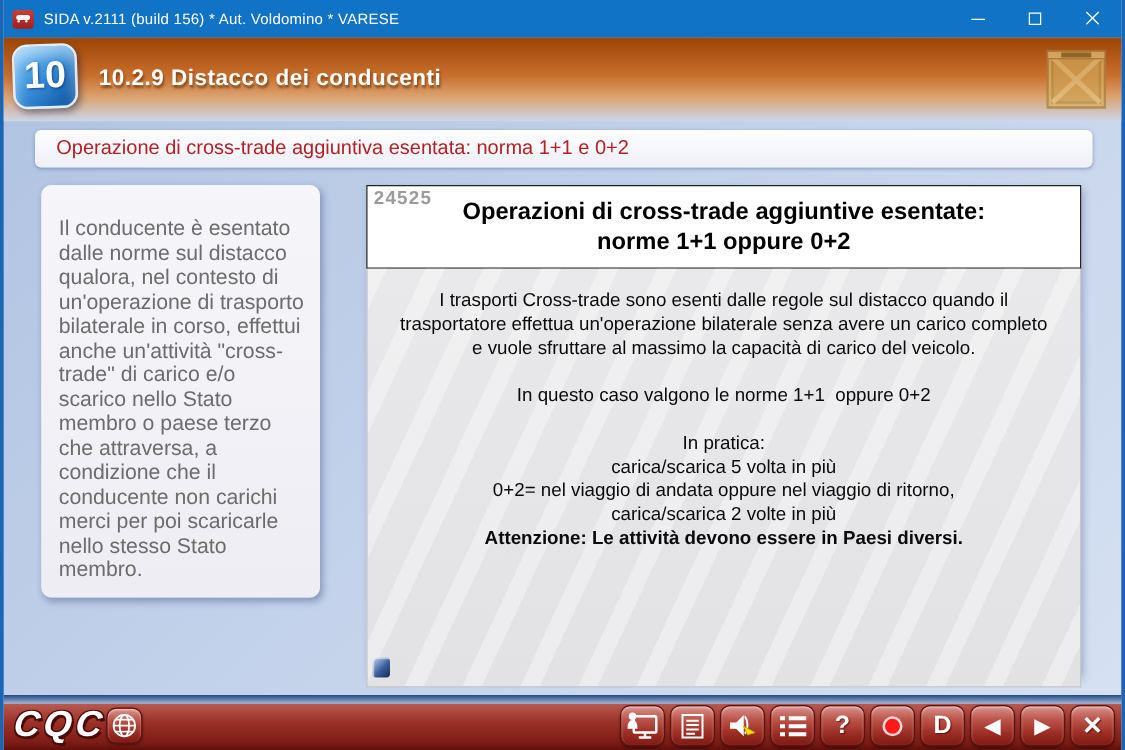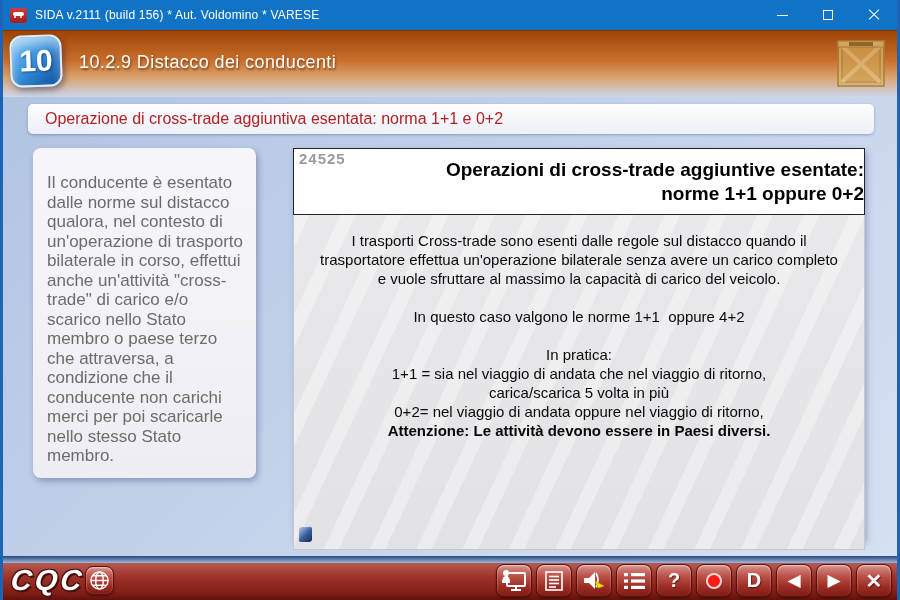--- a/index.html
+++ b/index.html
@@ -28,40 +28,40 @@
 
   
   .header { position:absolute; left:0; top:30px; width:100%; height:67px;
             background:linear-gradient(#9e4404 0%, #c86f2e 45%, #dba26e 70%, #ccd6ea 100%);
             border-top:1px solid #7c3503; }
   .chapter-badge { position:absolute; left:7px; top:4px; width:52px; height:52px; border-radius:12px;
             background:linear-gradient(135deg,#85caf5 0%, #3a92dc 45%, #0b4f9e 100%);
             border:2px solid #dceeff; box-shadow:2px 3px 6px rgba(10,20,60,.45), inset 0 8px 10px rgba(255,255,255,.45);
             color:#fff; font-weight:bold; font-size:30px; display:flex; align-items:center; justify-content:center;
             transform:rotate(-2deg); text-shadow:1px 1px 2px rgba(0,30,80,.5); }
-  .header-title { position:absolute; left:76px; top:21px; color:#fff; font-size:18px; font-weight:normal;
+  .header-title { position:absolute; left:76px; top:21px; color:#fff; font-size:18px; font-weight:bold;
             text-shadow:1px 2px 2px rgba(90,40,0,.65); letter-spacing:.4px; }
   .crate { position:absolute; right:12px; top:7px; width:48px; height:50px; opacity:.75; }
 
   
   .subtitle-bar { position:absolute; left:25px; top:104px; width:846px; height:30px; border-radius:5px;
             background:linear-gradient(#fdfdfe,#eef0f7); box-shadow:0 1px 3px rgba(30,50,110,.35);
             display:flex; align-items:center; }
   .subtitle-text { color:#b22125; font-size:16px; margin-left:17px;text-align:right; }
 
   
   .side-panel { position:absolute; left:30px; top:148px; width:223px; height:330px; border-radius:8px;
             background:linear-gradient(#f6f6fa,#ededf3); box-shadow:2px 3px 6px rgba(30,50,110,.35); }
   .side-panel-text { color:#6c6c6c; font-size:17px; line-height:19.5px; padding:25px 10px 0 14px; }
 
   
   .content { position:absolute; left:290px; top:148px; width:572px; height:392px;
             box-shadow:2px 3px 6px rgba(30,50,110,.3); }
   .content-title-box { position:relative; width:100%; height:67px; background:#fff; border:1px solid #222;
-            display:flex; flex-direction:column; align-items:flex-end; justify-content:center; }
+            display:flex; flex-direction:column; align-items:center; justify-content:center; }
   .content-title-line { color:#000; font-size:19px; font-weight:bold; line-height:24px; }
   .watermark { position:absolute; left:5px; top:1px; color:#9b9b9b; font-size:15px; font-weight:bold; letter-spacing:1px; }
   .content-body { position:relative; width:100%; height:335px; color:#0a0a0a; font-size:15px; line-height:19px;
             text-align:center; background:
             repeating-linear-gradient(115deg, rgba(255,255,255,.35) 0 14px, rgba(255,255,255,0) 14px 42px),
             linear-gradient(#e9e9eb,#e2e2e5);
             border:1px solid #c8c8cc; border-top:none; padding-top:16px; }
   .content-body .p { margin:0 auto; max-width:530px; }
   .gap { height:19px; }
   .warning { font-weight:bold; margin-top:28px; }
@@ -133,26 +133,26 @@
 
   <div class="content">
     <div class="content-title-box">
       <div class="watermark">24525</div>
       <div class="content-title-line">Operazioni di cross-trade aggiuntive esentate:</div>
       <div class="content-title-line">norme 1+1 oppure 0+2</div>
     </div>
     <div class="content-body">
       <div class="p">I trasporti Cross-trade sono esenti dalle regole sul distacco quando il trasportatore effettua un'operazione bilaterale senza avere un carico completo e vuole sfruttare al massimo la capacità di carico del veicolo.</div>
       <div class="gap"></div>
-      <div class="p" style="white-space:pre-wrap;">In questo caso valgono le norme 1+1  oppure 4+2</div>
+      <div class="p" style="white-space:pre-wrap;">In questo caso valgono le norme 1+1  oppure 0+2</div>
       <div class="gap"></div>
       <div class="p">In pratica:</div>
-      <div class="p">1+1 = sia nel viaggio di andata che nel viaggio di ritorno,</div>
       <div class="p">carica/scarica 5 volta in più</div>
       <div class="p">0+2= nel viaggio di andata oppure nel viaggio di ritorno,</div>
+      <div class="p">carica/scarica 2 volte in più</div>
       <div class="p warning">Attenzione: Le attività devono essere in Paesi diversi.</div>
       <div class="page-mini-icon"></div>
     </div>
   </div>
 
   <div class="toolbar">
     <div class="toolbar-stripe"></div>
     <div class="toolbar-bar">
       <div class="cqc-logo">CQC</div>
 

